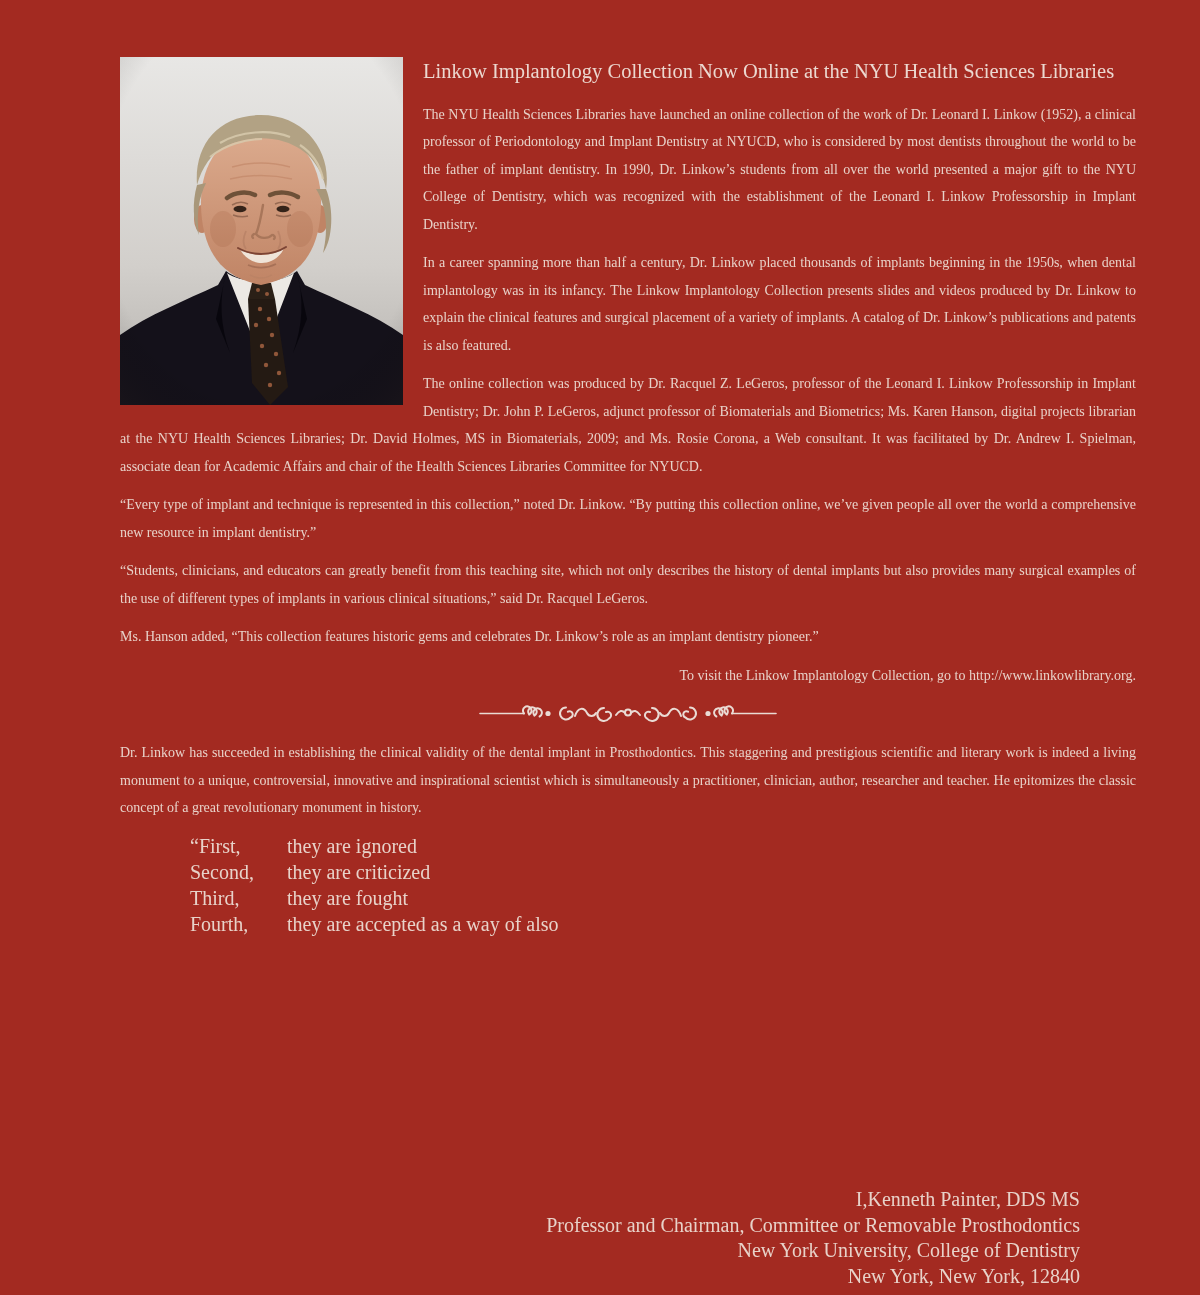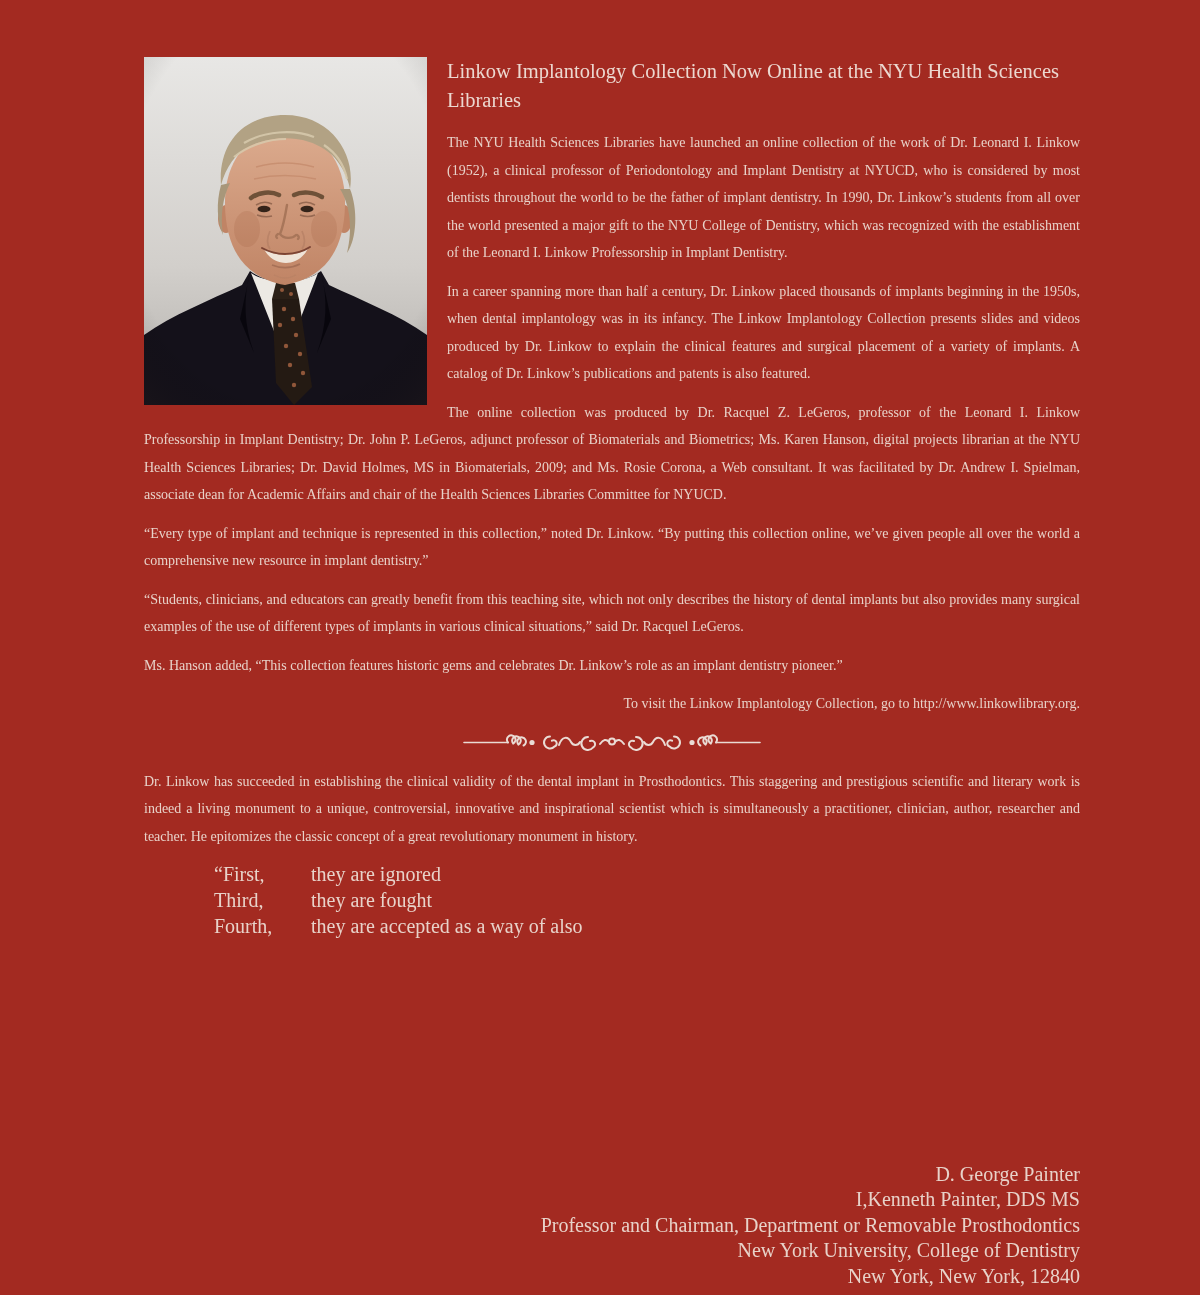--- a/index.html
+++ b/index.html
@@ -10,22 +10,21 @@
   .page {
     position: relative;
     width: 1200px;
     height: 1295px;
     background: #a32a21;
     overflow: hidden;
     font-family: "Liberation Serif", "DejaVu Serif", serif;
     color: #e8d2c9;
   }
   .content {
-    padding: 55px 120px 0 120px;
-    margin-left: 24px;
+    padding: 55px 64px 0 120px;
   }
   .portrait {
     float: left;
     width: 283px;
     height: 348px;
     margin: 2px 20px 18px 0;
     padding: 0;
   }
   .portrait svg { display: block; width: 283px; height: 348px; }
   .title {
@@ -197,26 +196,26 @@
         </g>
         <use xlink:href="#ornHalf" href="#ornHalf" transform="translate(300,0) scale(-1,1)"></use>
         <circle cx="150" cy="12.5" r="3" stroke="#eadbd4" stroke-width="2" fill="none"></circle>
       </svg>
     </div>
 
     <p class="para tribute">Dr. Linkow has succeeded in establishing the clinical validity of the dental implant in Prosthodontics.  This staggering and prestigious scientific and literary work is indeed a living  monument to a unique, controversial, innovative and inspirational scientist which is simultaneously a practitioner, clinician, author, researcher and teacher.  He epitomizes the classic concept of a great revolutionary monument in history.</p>
 
     <div class="quote-list">
       <div class="quote-row"><span class="ordinal">“First,</span><span class="qtext">they are ignored</span></div>
+      <div class="quote-row"><span class="ordinal">Second,</span><span class="qtext">they are criticized</span></div>
       <div class="quote-row"><span class="ordinal">Third,</span><span class="qtext">they are fought</span></div>
       <div class="quote-row"><span class="ordinal">Fourth,</span><span class="qtext">they are accepted as a way of also</span></div>
     </div>
 
   </div>
 
   <div class="signature">
-    <div class="sig-line">D. George Painter</div>
     <div class="sig-line">I,Kenneth Painter, DDS MS</div>
-    <div class="sig-line">Professor and Chairman, Department or Removable Prosthodontics</div>
+    <div class="sig-line">Professor and Chairman, Committee or Removable Prosthodontics</div>
     <div class="sig-line">New York University, College of Dentistry</div>
     <div class="sig-line">New York, New York, 12840</div>
   </div>
 </div>
 
 </body></html>

